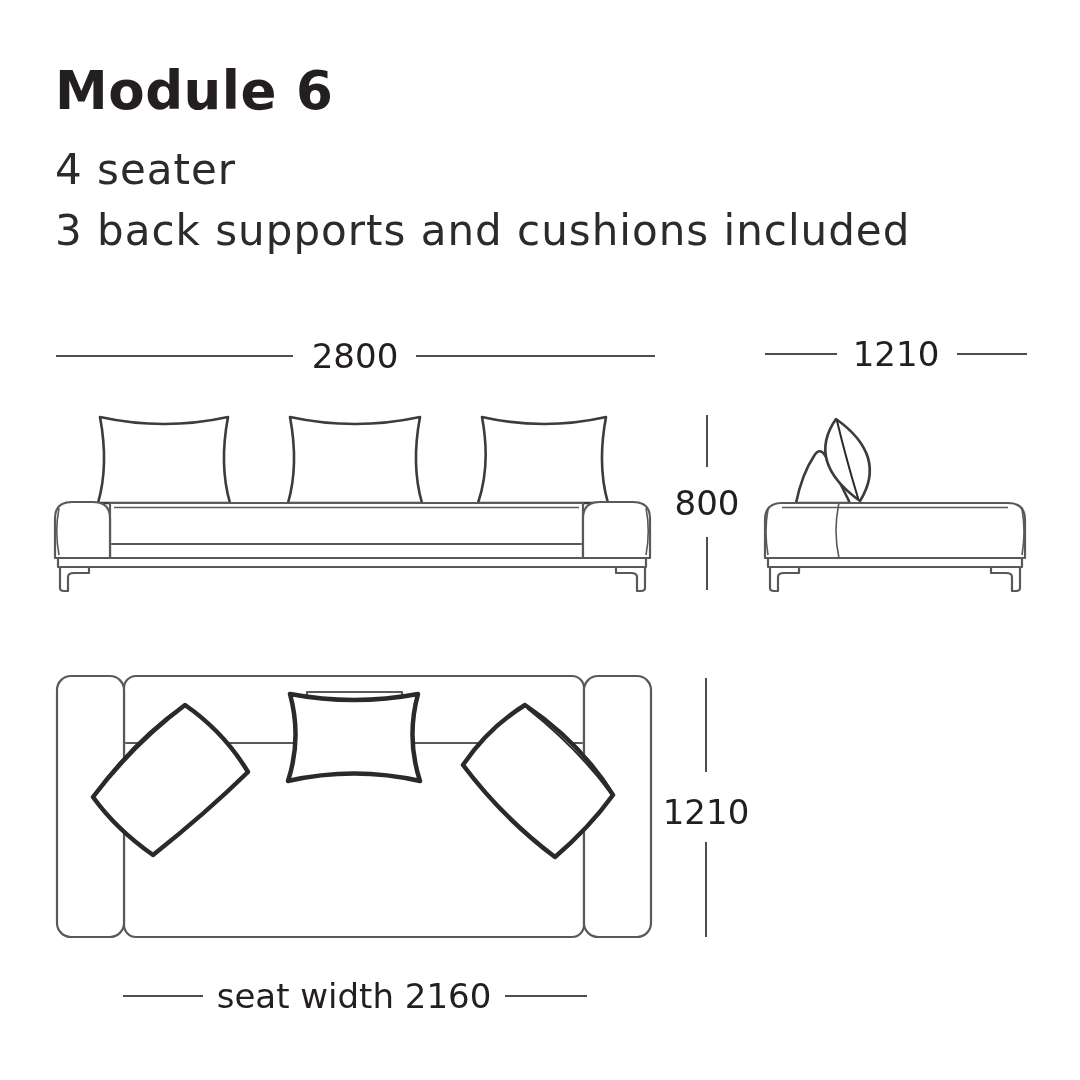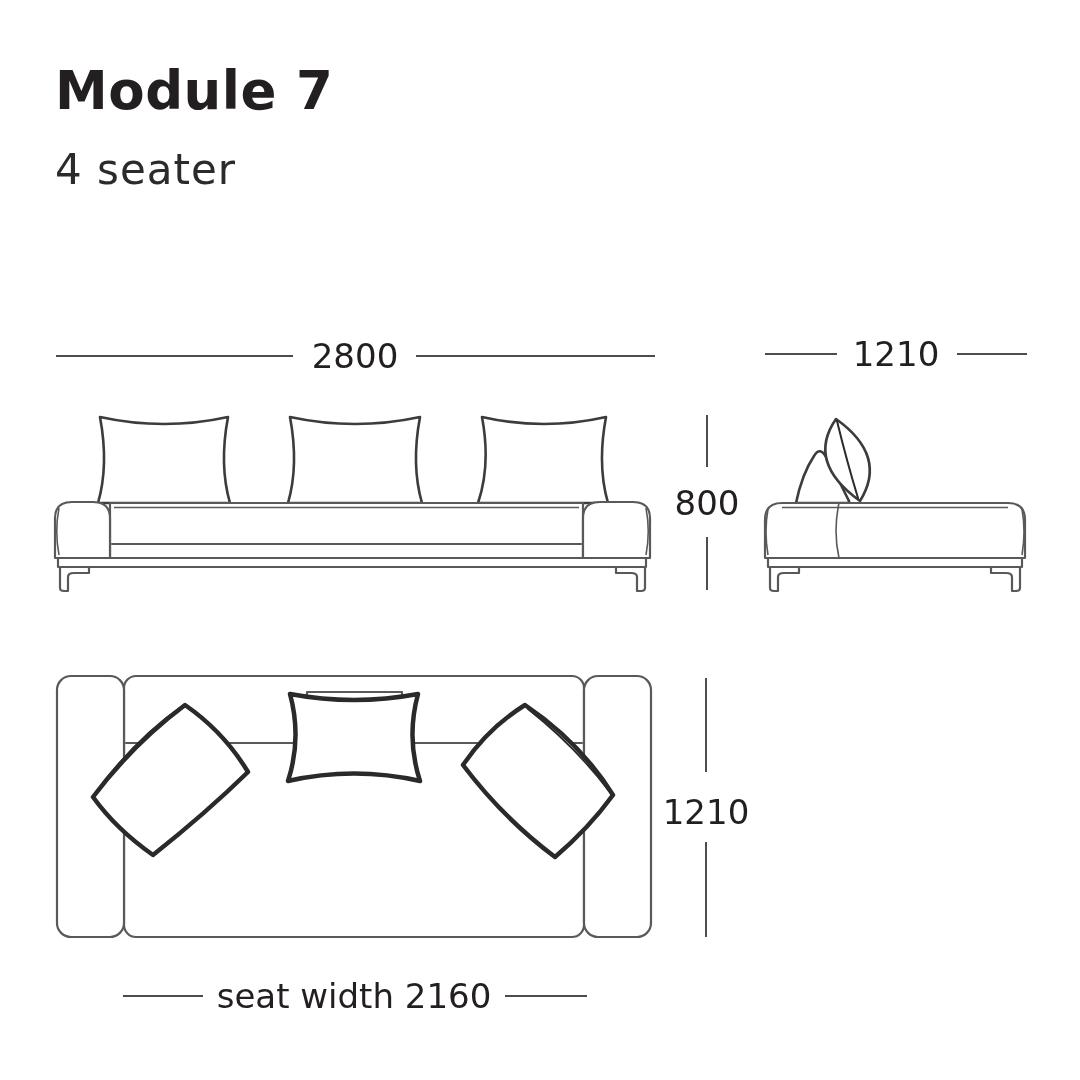--- a/index.html
+++ b/index.html
@@ -33,24 +33,25 @@
   .dim-label{
     font-family:"DejaVu Sans",sans-serif;
     font-size:34px;fill:var(--text,#231f20);
   }
 </style>
 </head>
 <body>
 
 <div class="page">
 
-  <h1 class="title">Module 7</h1>
+  <h1 class="title">Module 6</h1>
 
   <div class="desc">
     <div>4 seater</div>
+    <div>3 back supports and cushions included</div>
   </div>
 
   <svg width="1080" height="1080" viewBox="0 0 1080 1080">
 
     <g>
 
       <g>
         <path class="dim" d="M 56 356 H 293"></path>
         <path class="dim" d="M 416 356 H 655"></path>
         <text class="dim-label" x="355" y="368" text-anchor="middle">2800</text>

